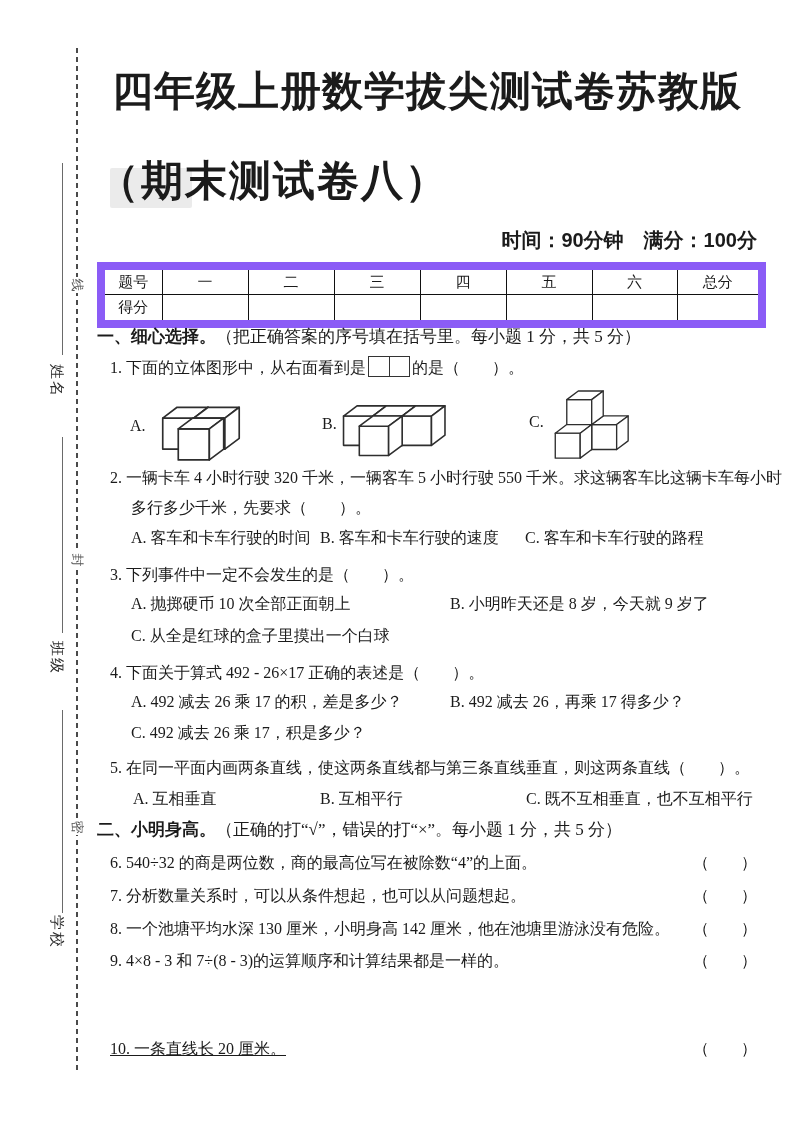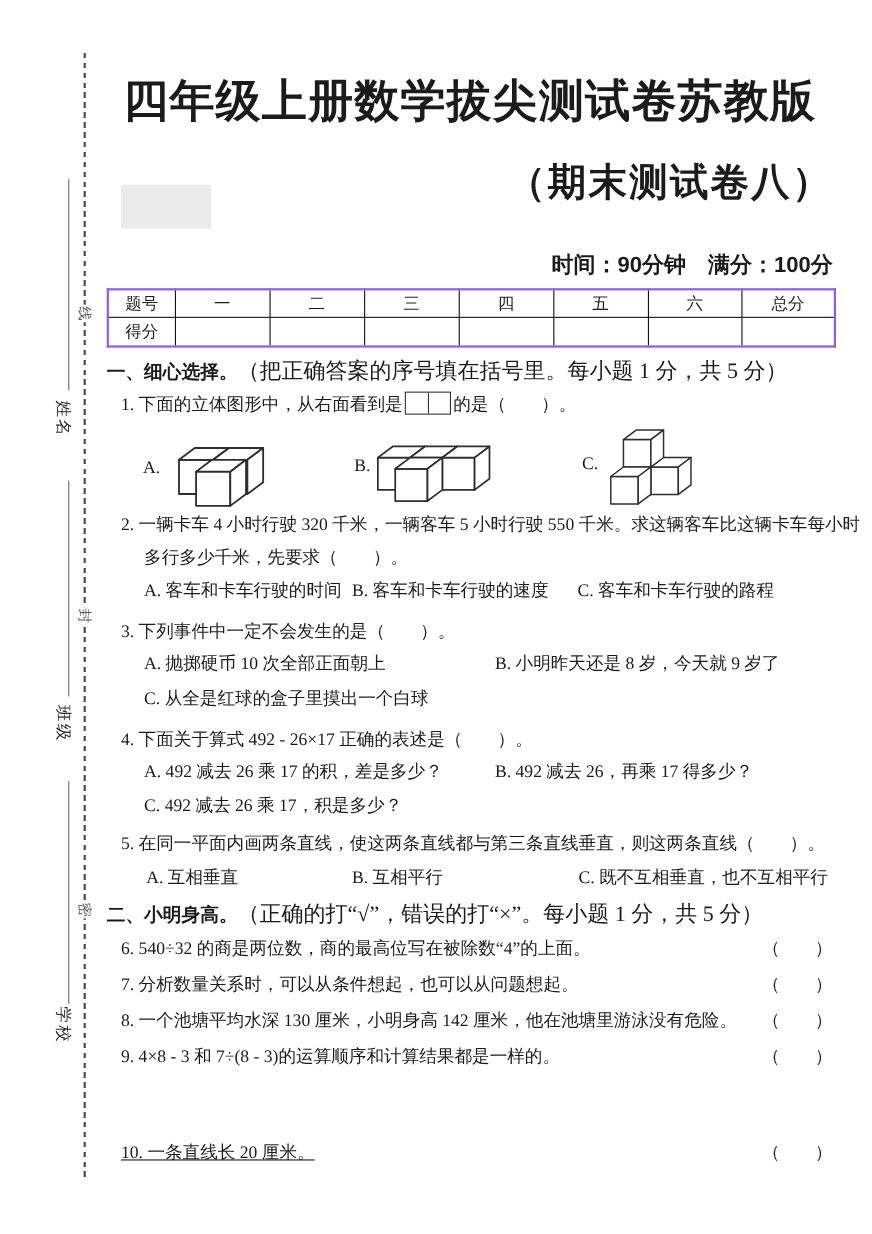--- a/index.html
+++ b/index.html
@@ -5,38 +5,38 @@
   html,body{margin:0;padding:0;background:#fff;}
   #canvas{
     position:relative;width:793px;height:1122px;background:#ffffff;overflow:hidden;
     font-family:"Liberation Serif","DejaVu Serif",serif;color:#1b1b1b;
   }
   .abs{position:absolute;}
   .t{font-size:16px;line-height:1.25;white-space:nowrap;}
   .sans{font-family:"Liberation Sans","DejaVu Sans",sans-serif;}
   
   .title{left:97px;top:64px;width:660px;text-align:center;font-size:41px;font-weight:900;letter-spacing:1px;}
-  .subtitle{left:97px;top:142px;width:660px;text-align:right;font-size:35px;font-weight:900;letter-spacing:2px;}
+  .subtitle{left:97px;top:153px;width:660px;text-align:left;font-size:42px;font-weight:900;letter-spacing:2px;}
   .meta{left:397px;top:227px;width:360px;text-align:right;font-size:20px;font-weight:700;}
   
-  table.score{border-collapse:collapse;table-layout:fixed;width:661px;border:2px solid #8b5cf6;}
+  table.score{border-collapse:collapse;table-layout:fixed;width:661px;border:8px solid #8b5cf6;}
   table.score td{border:1px solid #111;text-align:center;font-size:15px;padding:0;height:24px;}
   table.score tr.r2 td{height:25px;}
   
   .dash-line{left:76px;top:48px;width:2px;height:1022px;
     background-image:repeating-linear-gradient(to bottom,#4a4a4a 0 5px,transparent 5px 9px);}
   .seal-char{width:16px;height:16px;font-size:13px;line-height:16px;text-align:center;color:#555;
     transform:rotate(90deg);background:#fff;}
   .blank-line{width:0;border-left:1.5px solid #6a6a6a;}
   .vlabel{width:36px;height:16px;font-size:15px;line-height:16px;text-align:center;letter-spacing:2px;
     color:#2a2a2a;transform:rotate(90deg);}
   .smudge{left:110px;top:168px;width:82px;height:40px;background:#d7d7d7;opacity:.5;border-radius:2px;}
   
   .sec-title{font-family:"Liberation Sans","DejaVu Sans",sans-serif;font-weight:800;font-size:17px;}
-  .sec-note{font-size:20px;}
+  .sec-note{font-size:17px;}
   .q-blank-box{display:inline-block;width:40px;height:19px;border:1.5px solid #333;vertical-align:-4px;
     margin:0 2px;position:relative;}
   .q-blank-box::after{content:"";position:absolute;left:50%;top:0;bottom:0;border-left:1.2px solid #333;}
   .judge-row{width:647px;}
   .judge-row .br{position:absolute;right:0;top:0;}
   svg.fig{position:absolute;}
   svg.fig polygon,svg.fig rect{fill:#ffffff;stroke:#2e2e2e;stroke-width:1.4;stroke-linejoin:round;}
 </style>
 </head>
 <body>

